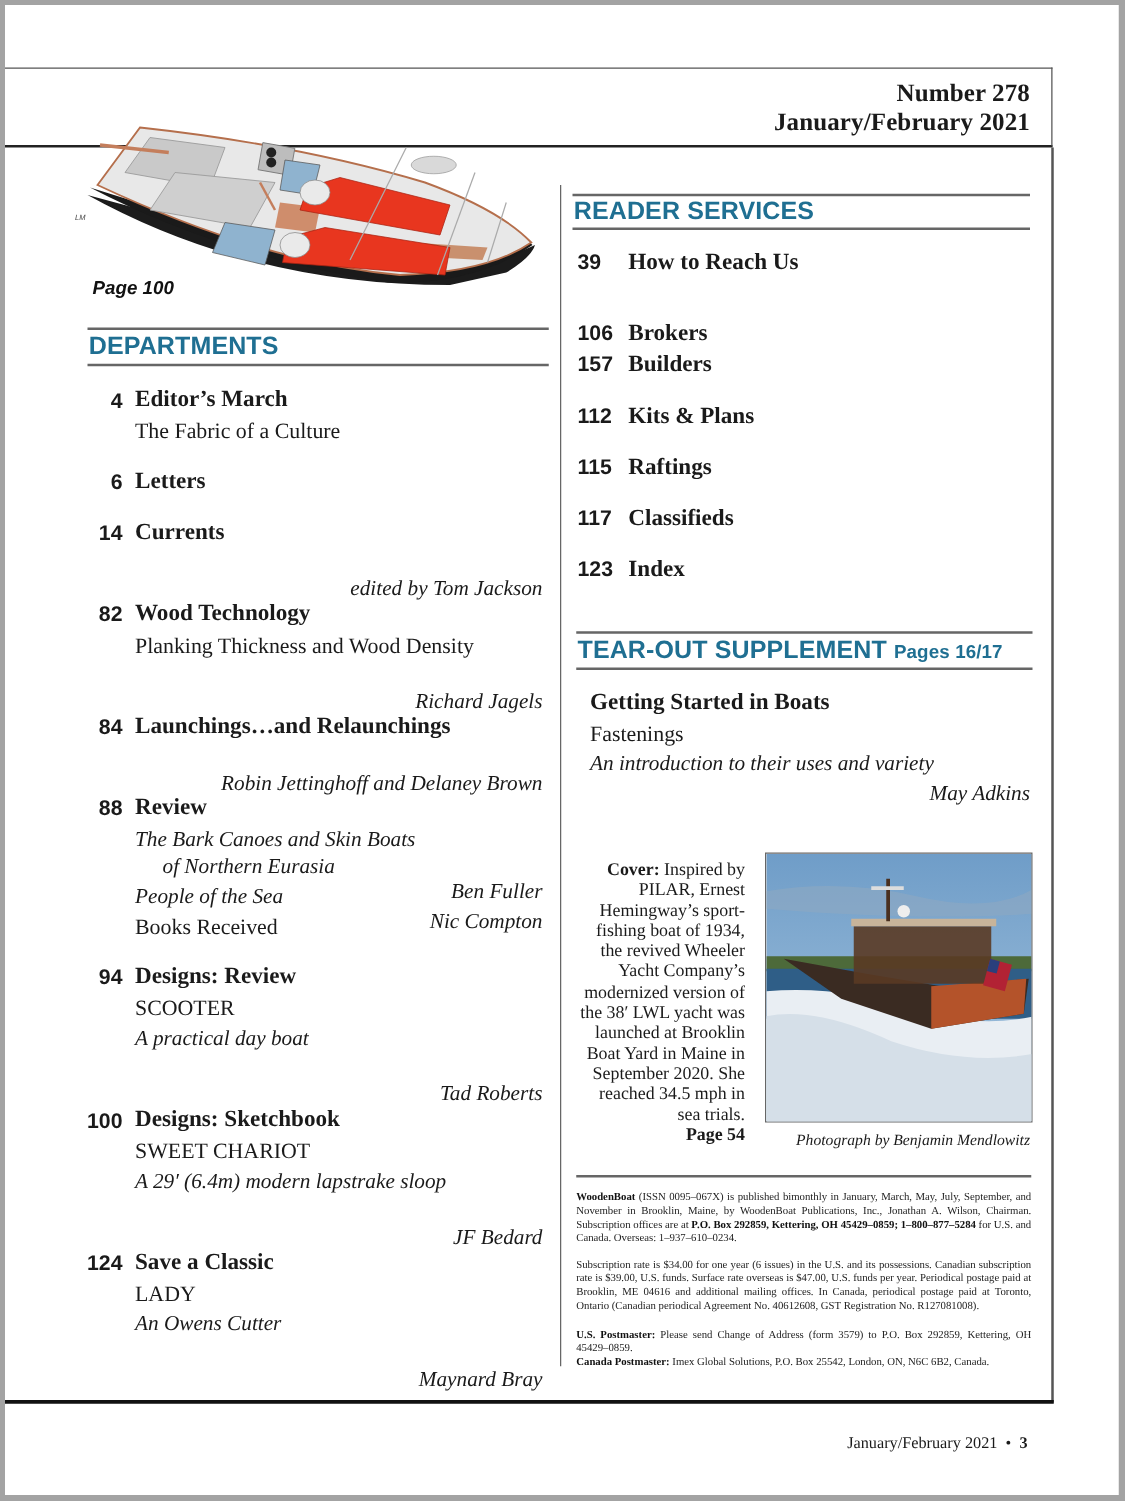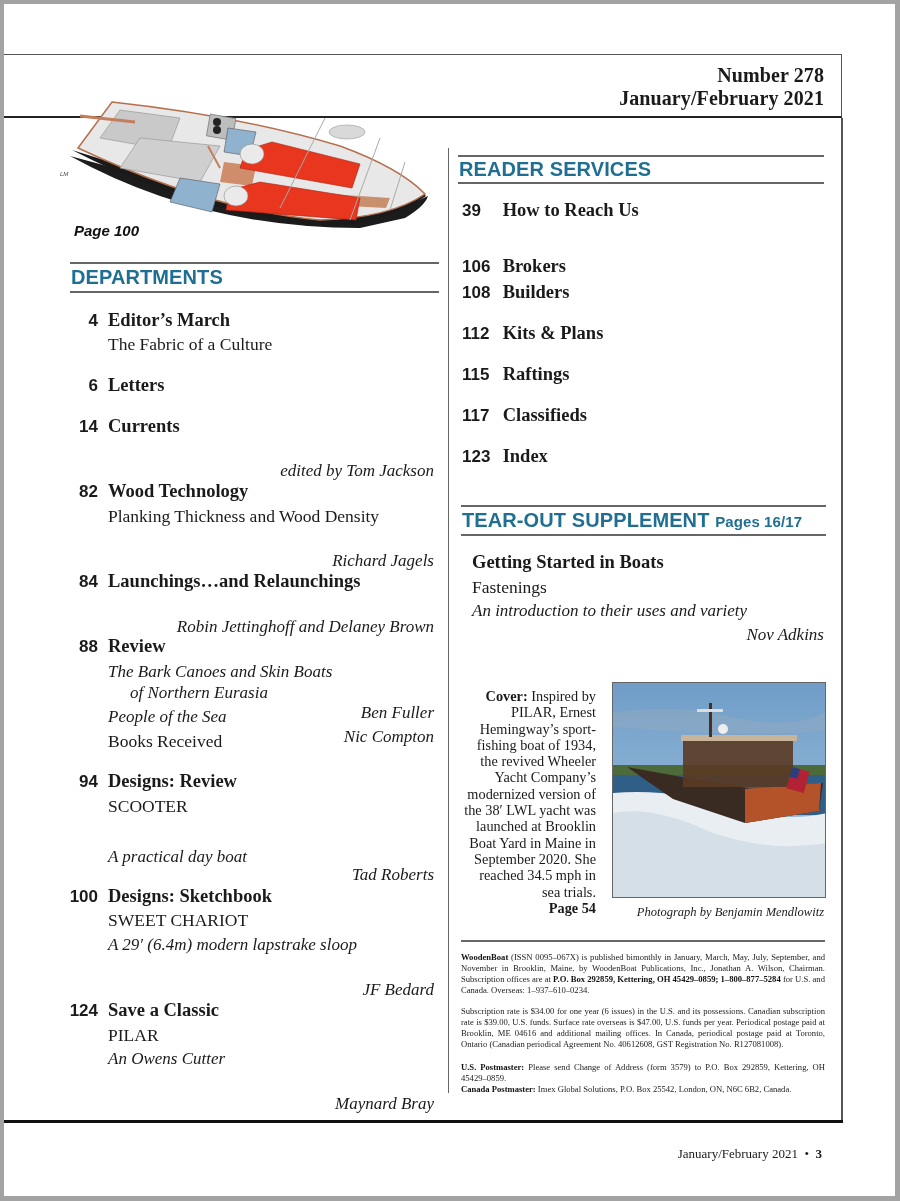--- a/index.html
+++ b/index.html
@@ -150,49 +150,49 @@
 <div class="abs ital" style="left:108px;top:662px;">The Bark Canoes and Skin Boats</div>
 <div class="abs ital" style="left:130px;top:683px;">of Northern Eurasia</div>
 <div class="abs byline" style="top:683px;">Ben Fuller</div>
 <div class="abs ital" style="left:108px;top:707px;">People of the Sea</div>
 <div class="abs byline" style="top:707px;">Nic Compton</div>
 <div class="abs sub" style="left:108px;top:731px;">Books Received</div>
 
 <div class="abs entry-num" style="left:62px;top:772px;">94</div>
 <div class="abs entry-title" style="left:108px;top:771px;">Designs: Review</div>
 <div class="abs sub" style="left:108px;top:796px;">SCOOTER</div>
-<div class="abs ital" style="left:108px;top:821px;margin-top:26px;">A practical day boat</div>
+<div class="abs ital" style="left:108px;top:821px;">A practical day boat</div>
 <div class="abs byline" style="top:845px;">Tad Roberts</div>
 
 <div class="abs entry-num" style="left:62px;top:887px;">100</div>
 <div class="abs entry-title" style="left:108px;top:886px;">Designs: Sketchbook</div>
 <div class="abs sub" style="left:108px;top:910px;">SWEET CHARIOT</div>
 <div class="abs ital" style="left:108px;top:935px;">A 29′ (6.4m) modern lapstrake sloop</div>
 <div class="abs byline" style="top:960px;">JF Bedard</div>
 
 <div class="abs entry-num" style="left:62px;top:1001px;">124</div>
 <div class="abs entry-title" style="left:108px;top:1000px;">Save a Classic</div>
-<div class="abs sub" style="left:108px;top:1025px;">PILAR</div>
+<div class="abs sub" style="left:108px;top:1025px;">LADY</div>
 <div class="abs ital" style="left:108px;top:1049px;">An Owens Cutter</div>
 <div class="abs byline" style="top:1074px;">Maynard Bray</div>
 
 <div class="abs rule" style="left:458px;top:155px;width:366px;"></div>
 <div class="abs sect-head" style="left:459px;top:158px;">READER SERVICES</div>
 <div class="abs rule" style="left:458px;top:182px;width:366px;"></div>
 
 <div class="rs-item" style="top:200px;">
   <span class="n" style="width: 34px; margin-right: 2px;">39</span>
   <span>How to Reach Us</span>
 </div>
 <div class="rs-item" style="top:241px;">
   <span class="n" style="width: 34px; margin-right: 2px; margin-top: 16px;">106</span>
   <span>Brokers</span>
 </div>
 <div class="rs-item" style="top:282px;">
-  <span class="n" style="width: 34px; margin-right: 2px;">108</span>
+  <span class="n" style="width: 34px; margin-right: 2px;">157</span>
   <span>Builders</span>
 </div>
 <div class="rs-item" style="top:323px;">
   <span class="n" style="width: 34px; margin-right: 2px;">112</span>
   <span>Kits &amp; Plans</span>
 </div>
 <div class="rs-item" style="top:364px;">
   <span class="n" style="width: 34px; margin-right: 2px;">115</span>
   <span>Raftings</span>
 </div>
@@ -207,21 +207,21 @@
 
 <div class="abs rule" style="left:461px;top:505px;width:365px;"></div>
 <div class="abs sect-head" style="left:462px;top:509px;">
   <span>TEAR-OUT SUPPLEMENT</span>
   <span style="font-size:15px;">Pages 16/17</span>
 </div>
 <div class="abs rule" style="left:461px;top:534px;width:365px;"></div>
 <div class="abs entry-title" style="left:472px;top:552px;">Getting Started in Boats</div>
 <div class="abs sub" style="left:472px;top:577px;">Fastenings</div>
 <div class="abs ital" style="left:472px;top:601px;">An introduction to their uses and variety</div>
-<div class="abs ital" style="right:76px;top:625px;">Nov Adkins</div>
+<div class="abs ital" style="right:76px;top:625px;">May Adkins</div>
 
 <div class="abs cover-caption">
   <b>Cover:</b>
   <span>Inspired by PILAR, Ernest Hemingway’s sport-fishing boat of 1934, the revived Wheeler Yacht Company’s modernized version of the 38′ LWL yacht was launched at Brooklin Boat Yard in Maine in September 2020. She reached 34.5 mph in sea trials.</span><br>
   <b>Page 54</b>
 </div>
 <div class="abs cover-photo">
   <svg width="214" height="216" viewBox="0 0 214 216">
     <defs>
       <linearGradient id="sky" x1="0" y1="0" x2="0" y2="1">

